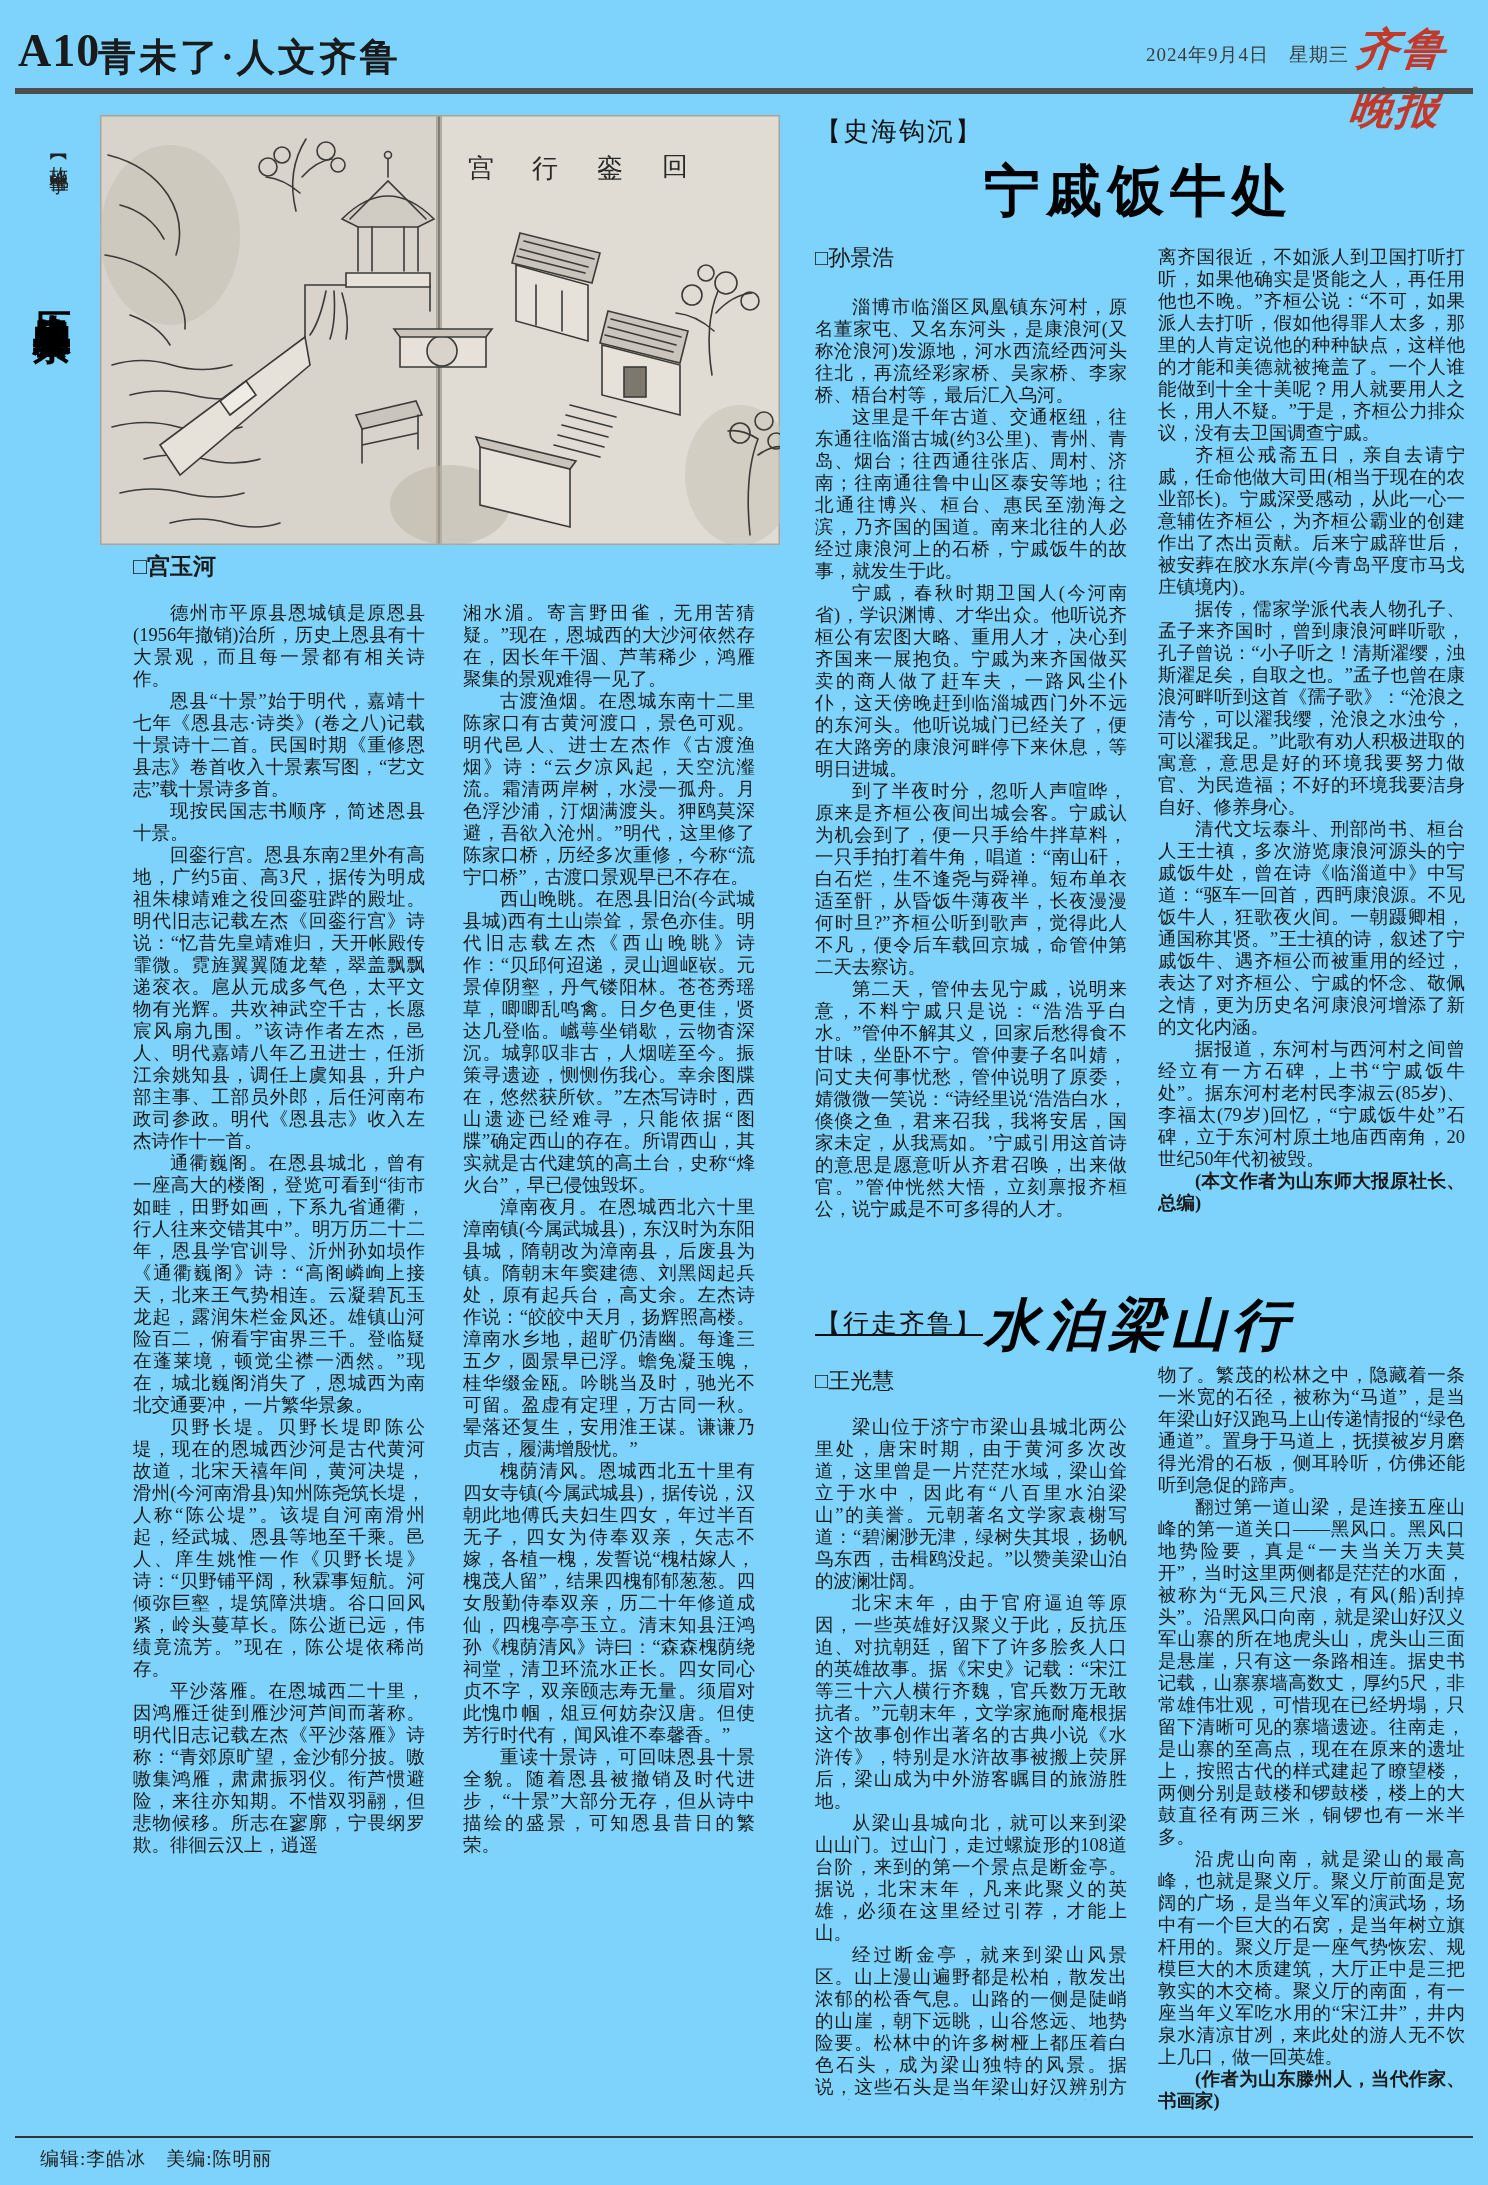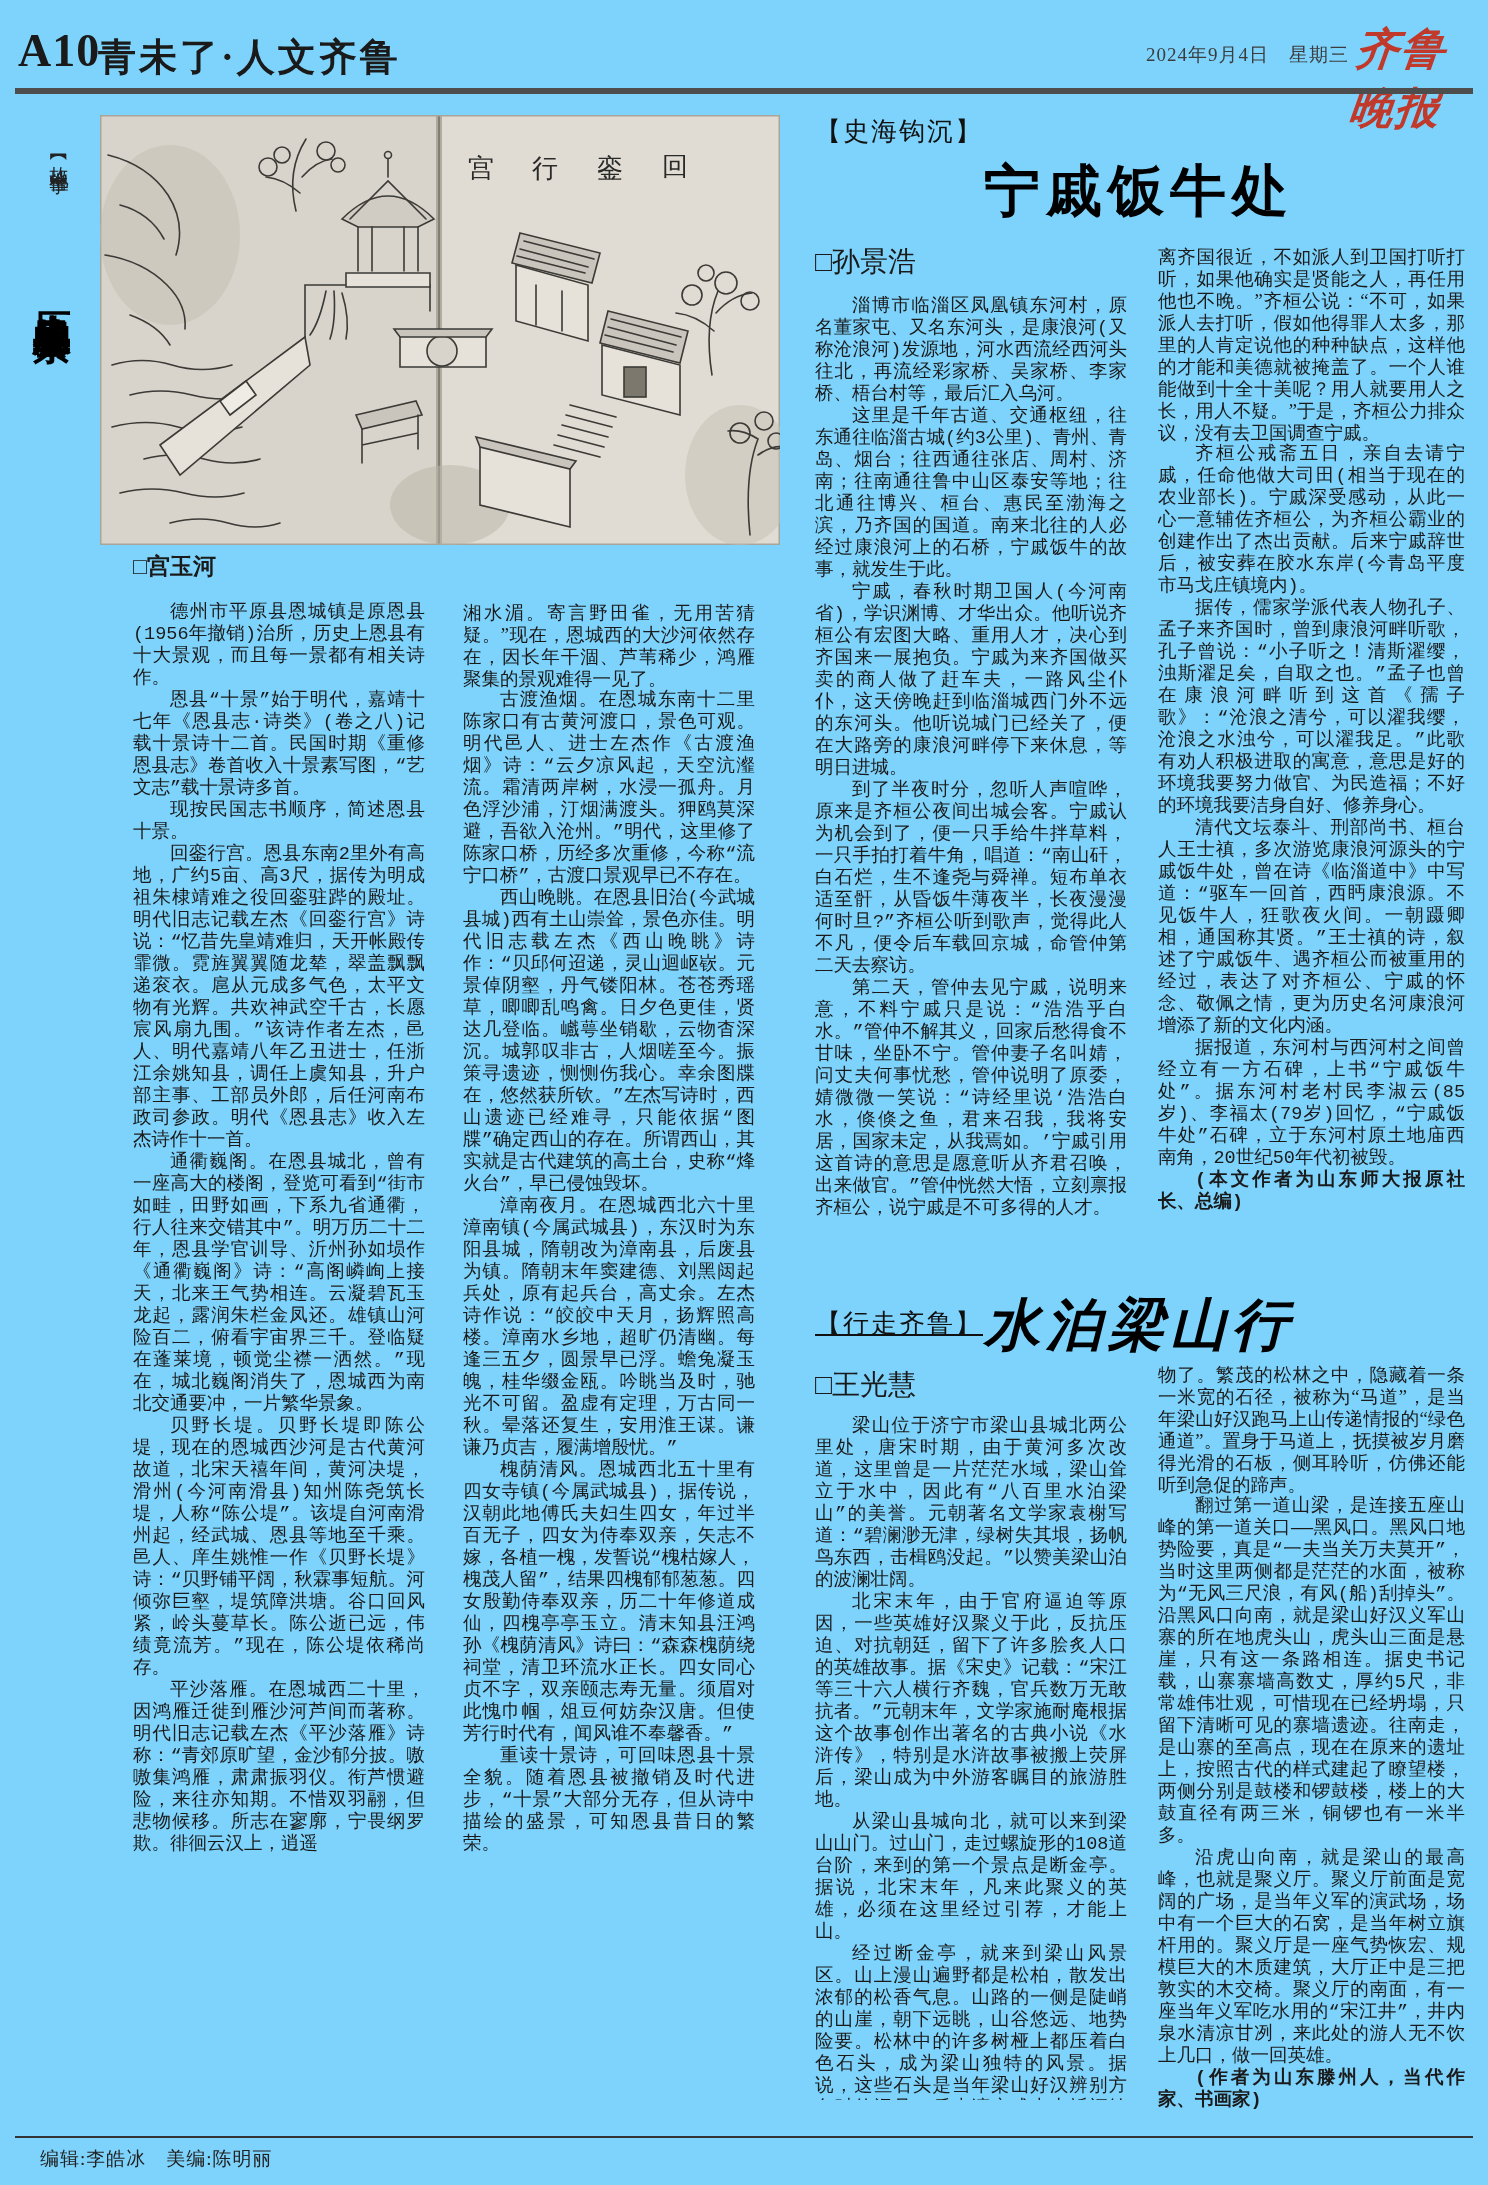--- a/index.html
+++ b/index.html
@@ -15,33 +15,33 @@
   
   .v-kicker{position:absolute;left:46px;top:148px;writing-mode:vertical-rl;font-size:19px;
             letter-spacing:3px;color:#222;}
   .v-title{position:absolute;left:26px;top:282px;writing-mode:vertical-rl;font-size:38px;
            font-weight:bold;letter-spacing:2px;color:#000;}
   .art-image{position:absolute;left:100px;top:115px;width:680px;height:430px;background:#d8d4cb;
              box-shadow:inset 0 0 14px rgba(60,55,45,.35);}
   .caption{position:absolute;left:133px;top:551px;font-size:23px;font-weight:bold;}
   .col{position:absolute;font-size:18.5px;line-height:22px;text-align:justify;overflow:hidden;}
   .col p{margin:0;}
-  .col p.ind{text-indent:2em;font-family:Liberation Mono, monospace;}
+  .col p.ind{text-indent:2em;}
   .col p.bd{font-weight:bold;}
   .c-l1{left:133px;top:602px;width:292px;height:1502px;}
   .c-l2{left:463px;top:602px;width:292px;height:1502px;}
   
   .kicker{position:absolute;font-size:26px;letter-spacing:2px;color:#111;}
   .k-2{left:815px;top:114px;}
   .k-3{left:815px;top:1306px;text-decoration:underline;}
   .big-title{position:absolute;left:815px;width:648px;text-align:center;font-size:56px;
              font-weight:bold;letter-spacing:6px;color:#000;}
   .t-2{top:154px;}
   .t-3{top:1288px;font-style:italic;}
-  .author{position:absolute;font-size:28px;}
+  .author{position:absolute;font-size:22px;}
   .a-2{left:815px;top:243px;}
   .a-3{left:815px;top:1366px;}
   .c-m-a{left:815px;top:296px;width:312px;height:938px;}
   .c-r-a{left:1158px;top:246px;width:307px;height:986px;}
   .c-m-b{left:815px;top:1416px;width:312px;height:684px;}
   .c-r-b{left:1158px;top:1364px;width:307px;height:766px;}
   
   .ftr-rule{position:absolute;left:15px;top:2136px;width:1458px;height:2px;background:#333;}
   .ftr-text{position:absolute;left:40px;top:2146px;font-size:19px;color:#222;letter-spacing:1px;}
 </style>

